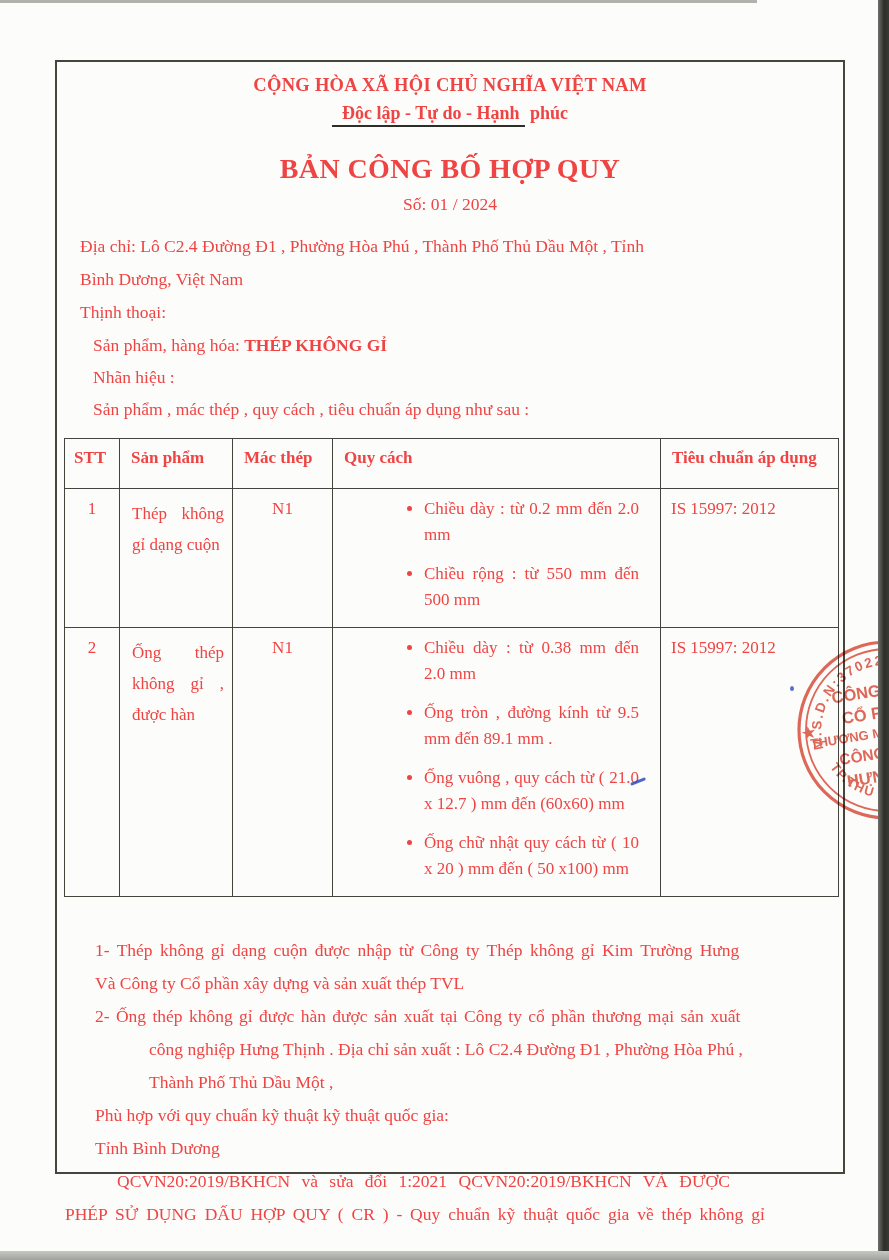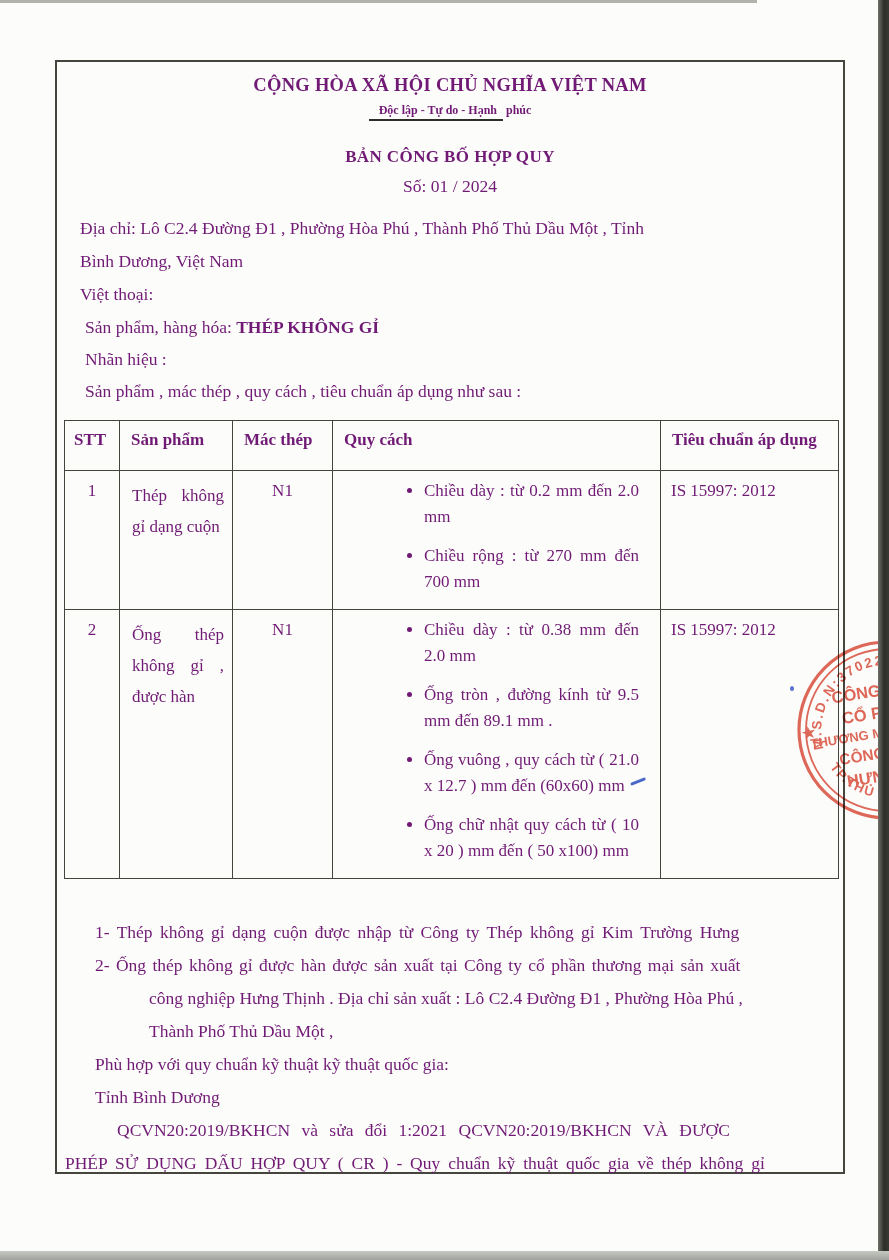--- a/index.html
+++ b/index.html
@@ -1,41 +1,41 @@
 <!DOCTYPE html>
 <html><head>
 <meta charset="utf-8">
 <style>
   html,body { margin:0; padding:0; background:#e8e8e4; }
   .scan {
     position:relative; width:889px; height:1260px; margin:0 auto;
     background:#fcfcfa; overflow:hidden;
-    font-family:"Liberation Serif", serif; color:#701a75;
+    font-family:"Liberation Serif", serif; color:#ef4444;
   }
   
   .edge-top    { position:absolute; left:0; top:0; width:757px; height:3px; background:#9a9a92; opacity:.75; }
   .edge-right  { position:absolute; left:878px; top:0; width:11px; height:1254px;
                  background:linear-gradient(to right,#70706a,#2e2e29 55%,#3a3a34); }
   .edge-bottom { position:absolute; left:0; top:1251px; width:889px; height:9px;
                  background:linear-gradient(#c6c8c2,#a0a39d); }
 
   .page-frame {
     position:absolute; left:55px; top:60px; width:786px; height:1110px;
     border:2px solid #45453e;
   }
 
   .hdr { text-align:center; margin-top:13px; }
   .hdr-national { font-weight:bold; font-size:18.5px; letter-spacing:.3px; }
-  .hdr-motto { font-weight:bold; font-size:12px; margin-top:7px; }
+  .hdr-motto { font-weight:bold; font-size:18px; margin-top:7px; }
   .hdr-motto .u { border-bottom:2.5px solid #2e2e28; padding:0 6px 2px 10px; }
-  .doc-title { font-weight:bold; font-size:17px; margin-top:29px; letter-spacing:.4px; }
+  .doc-title { font-weight:bold; font-size:28px; margin-top:29px; letter-spacing:.4px; }
   .doc-no { font-size:17.5px; margin-top:9px; }
 
   .info { margin:15px 12px 0 23px; font-size:17.5px; line-height:33px; }
-  .info2 { margin-left:5px; line-height:32px; }
+  .info2 { margin-left:13px; line-height:32px; }
   .bold { font-weight:bold; }
 
   table.products {
     border-collapse:collapse; margin:13px 0 0 7px; width:774px;
     font-size:17px; table-layout:fixed;
   }
   table.products th, table.products td { border:1.6px solid #44443c; vertical-align:top; }
   table.products th { font-weight:bold; text-align:left; height:40px; padding:9px 4px 0 11px; }
   table.products th.c { text-align:center; padding-left:0; }
   td.c { text-align:center; padding-top:10px; }
@@ -72,21 +72,21 @@
     <div class="hdr">
       <div class="hdr-national">CỘNG HÒA XÃ HỘI CHỦ NGHĨA VIỆT NAM</div>
       <div class="hdr-motto"><span class="u">Độc lập - Tự do - Hạnh</span> <span>phúc</span></div>
       <div class="doc-title">BẢN CÔNG BỐ HỢP QUY</div>
       <div class="doc-no">Số: 01 / 2024</div>
     </div>
 
     <div class="info">
       <div>Địa chỉ: Lô C2.4 Đường Đ1 , Phường Hòa Phú , Thành Phố Thủ Dầu Một , Tỉnh</div>
       <div>Bình Dương, Việt Nam</div>
-      <div>Việt thoại:</div>
+      <div>Thịnh thoại:</div>
       <div class="info2">
         <div><span>Sản phẩm, hàng hóa: </span><span class="bold">THÉP KHÔNG GỈ</span></div>
         <div>Nhãn hiệu :</div>
         <div>Sản phẩm , mác thép , quy cách , tiêu chuẩn áp dụng như sau :</div>
       </div>
     </div>
 
     <table class="products">
       <colgroup>
           <col style="width:55px">
@@ -103,21 +103,21 @@
         <th>Quy cách</th>
         <th>Tiêu chuẩn áp dụng</th>
       </tr>
       <tr class="r1">
         <td class="c">1</td>
         <td class="name">Thép không gỉ dạng cuộn</td>
         <td class="c">N1</td>
         <td class="spec">
           <ul>
             <li>Chiều dày : từ 0.2 mm đến 2.0 mm</li>
-            <li>Chiều rộng : từ 270 mm đến 700 mm</li>
+            <li>Chiều rộng : từ 550 mm đến 500 mm</li>
           </ul>
         </td>
         <td class="std">IS 15997: 2012</td>
       </tr>
       <tr class="r2">
         <td class="c">2</td>
         <td class="name">Ống thép không gỉ , được hàn</td>
         <td class="c">N1</td>
         <td class="spec">
           <ul>
@@ -127,20 +127,21 @@
             <li>Ống chữ nhật quy cách từ ( 10 x 20 ) mm đến ( 50 x100) mm</li>
           </ul>
         </td>
         <td class="std">IS 15997: 2012</td>
       </tr>
     </tbody>
       </table>
 
     <div class="notes">
       <div class="n1">1-  Thép không gỉ dạng cuộn được nhập từ Công ty Thép không gỉ Kim Trường Hưng</div>
+      <div class="plain">Và Công ty Cổ phần xây dựng và sản xuất thép TVL</div>
       <div class="n2a">2-  Ống thép không gỉ được hàn được sản xuất tại Công ty cổ phần thương mại sản xuất</div>
       <div class="n2b">công nghiệp Hưng Thịnh . Địa chỉ sản xuất : Lô C2.4 Đường Đ1 , Phường Hòa Phú ,</div>
       <div class="n2b">Thành Phố Thủ Dầu Một ,</div>
       <div class="plain">Phù hợp với quy chuẩn kỹ thuật kỹ thuật quốc gia:</div>
       <div class="plain">Tỉnh Bình Dương</div>
       <div class="qcvn1">QCVN20:2019/BKHCN và sửa đổi 1:2021 QCVN20:2019/BKHCN VÀ ĐƯỢC</div>
       <div class="qcvn2">PHÉP SỬ DỤNG DẤU HỢP QUY ( CR ) -  Quy chuẩn kỹ thuật quốc gia về thép không gỉ</div>
     </div>
 
   </div>

